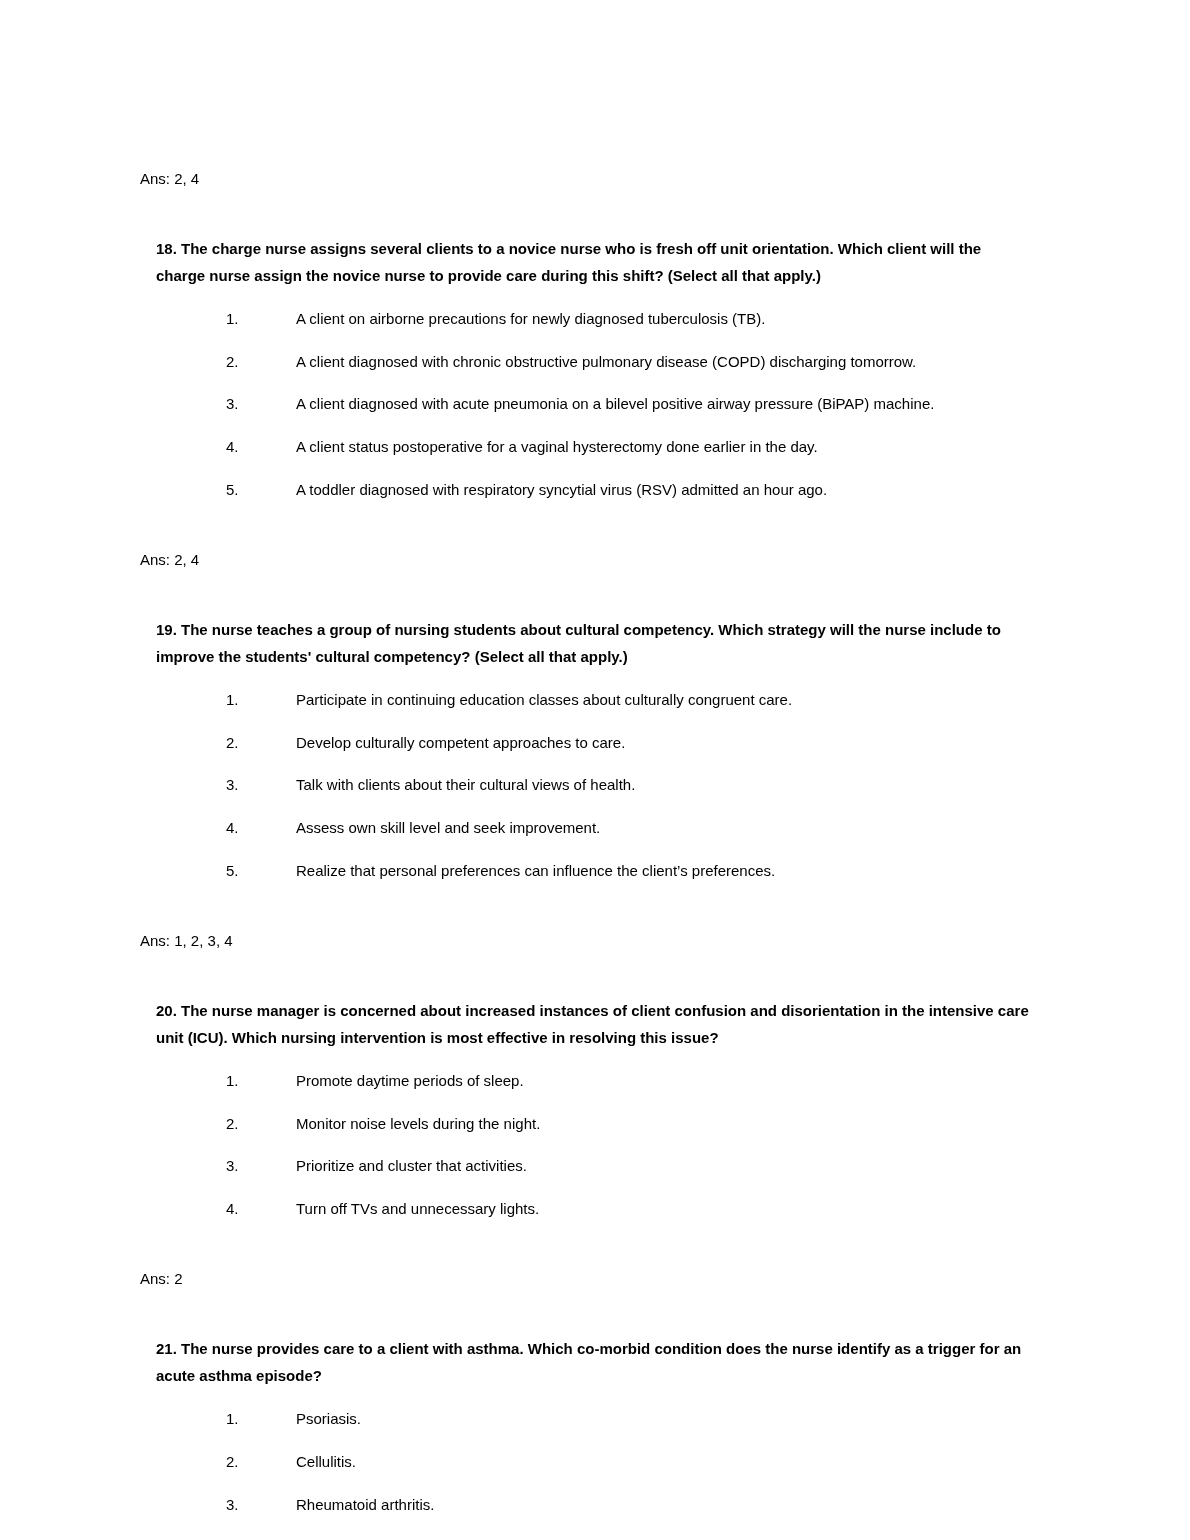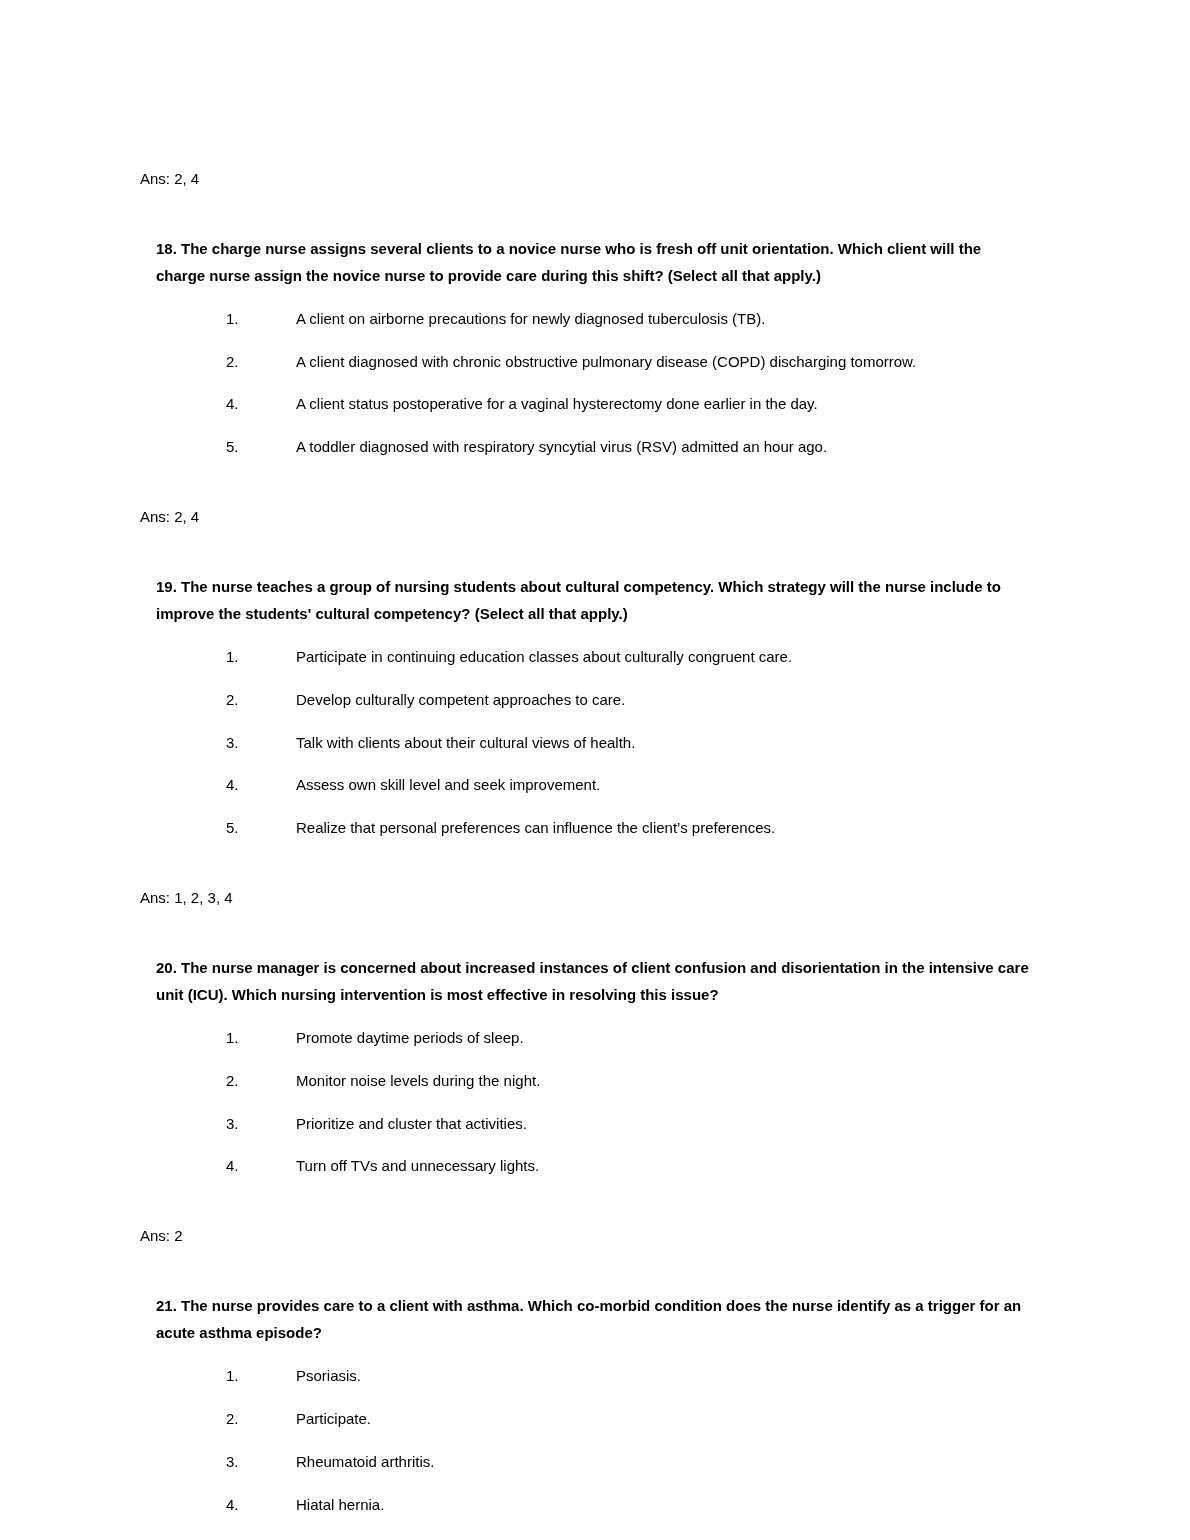--- a/index.html
+++ b/index.html
@@ -19,20 +19,21 @@
 <body>
 
 <div class="page">
   <p class="ans">Ans: 2, 4</p>
   <div class="gap"></div>
 
   <section>
     <p class="q">18. The charge nurse assigns several clients to a novice nurse who is fresh off unit orientation. Which client will the charge nurse assign the novice nurse to provide care during this shift? (Select all that apply.)</p>
     <p class="opt"><span class="num">1.</span><span>A client on airborne precautions for newly diagnosed tuberculosis (TB).</span></p>
     <p class="opt"><span class="num">2.</span><span>A client diagnosed with chronic obstructive pulmonary disease (COPD) discharging tomorrow.</span></p>
+    <p class="opt"><span class="num">3.</span><span>A client diagnosed with acute pneumonia on a bilevel positive airway pressure (BiPAP) machine.</span></p>
     <p class="opt"><span class="num">4.</span><span>A client status postoperative for a vaginal hysterectomy done earlier in the day.</span></p>
     <p class="opt"><span class="num">5.</span><span>A toddler diagnosed with respiratory syncytial virus (RSV) admitted an hour ago.</span></p>
     <div class="gap"></div>
     <p class="ans">Ans: 2, 4</p>
     <div class="gap"></div>
   </section>
 
   <section>
     <p class="q">19. The nurse teaches a group of nursing students about cultural competency. Which strategy will the nurse include to improve the students' cultural competency? (Select all that apply.)</p>
     <p class="opt"><span class="num">1.</span><span>Participate in continuing education classes about culturally congruent care.</span></p>
@@ -52,17 +53,17 @@
     <p class="opt"><span class="num">3.</span><span>Prioritize and cluster that activities.</span></p>
     <p class="opt"><span class="num">4.</span><span>Turn off TVs and unnecessary lights.</span></p>
     <div class="gap"></div>
     <p class="ans">Ans: 2</p>
     <div class="gap"></div>
   </section>
 
   <section>
     <p class="q">21. The nurse provides care to a client with asthma. Which co-morbid condition does the nurse identify as a trigger for an acute asthma episode?</p>
     <p class="opt"><span class="num">1.</span><span>Psoriasis.</span></p>
-    <p class="opt"><span class="num">2.</span><span>Participate.</span></p>
+    <p class="opt"><span class="num">2.</span><span>Cellulitis.</span></p>
     <p class="opt"><span class="num">3.</span><span>Rheumatoid arthritis.</span></p>
     <p class="opt"><span class="num">4.</span><span>Hiatal hernia.</span></p>
   </section>
 </div>
 
 </body></html>

